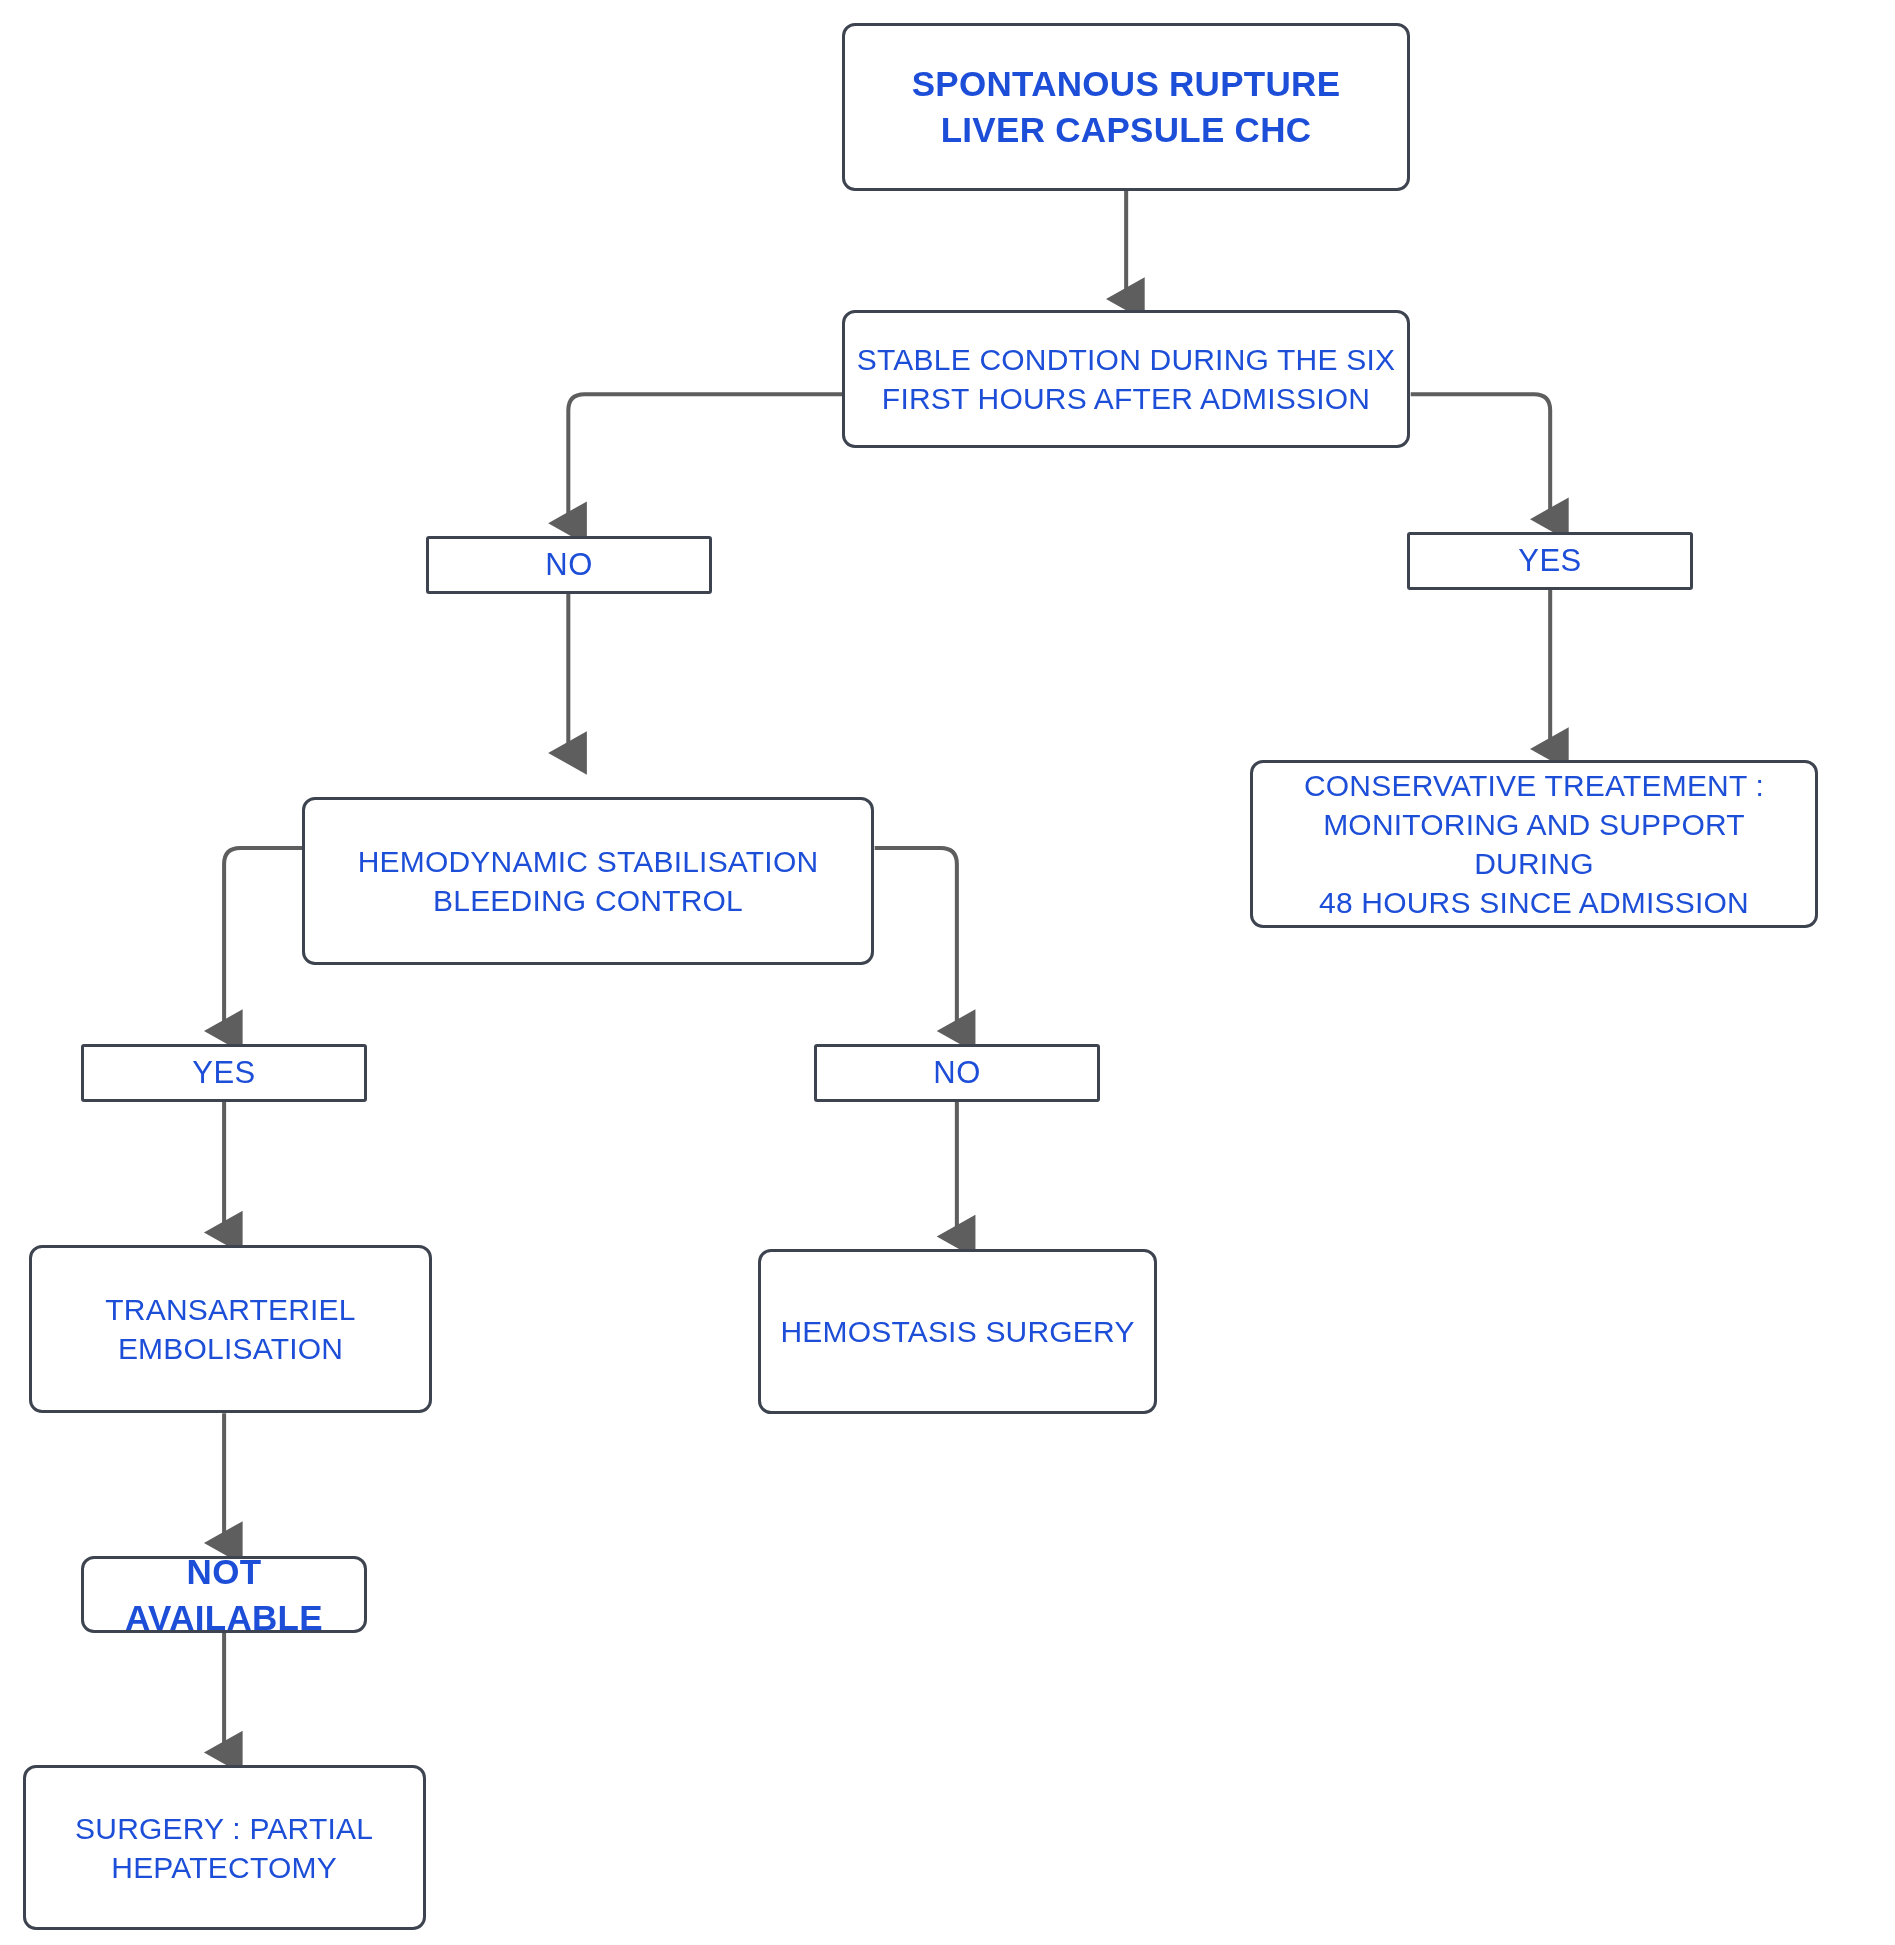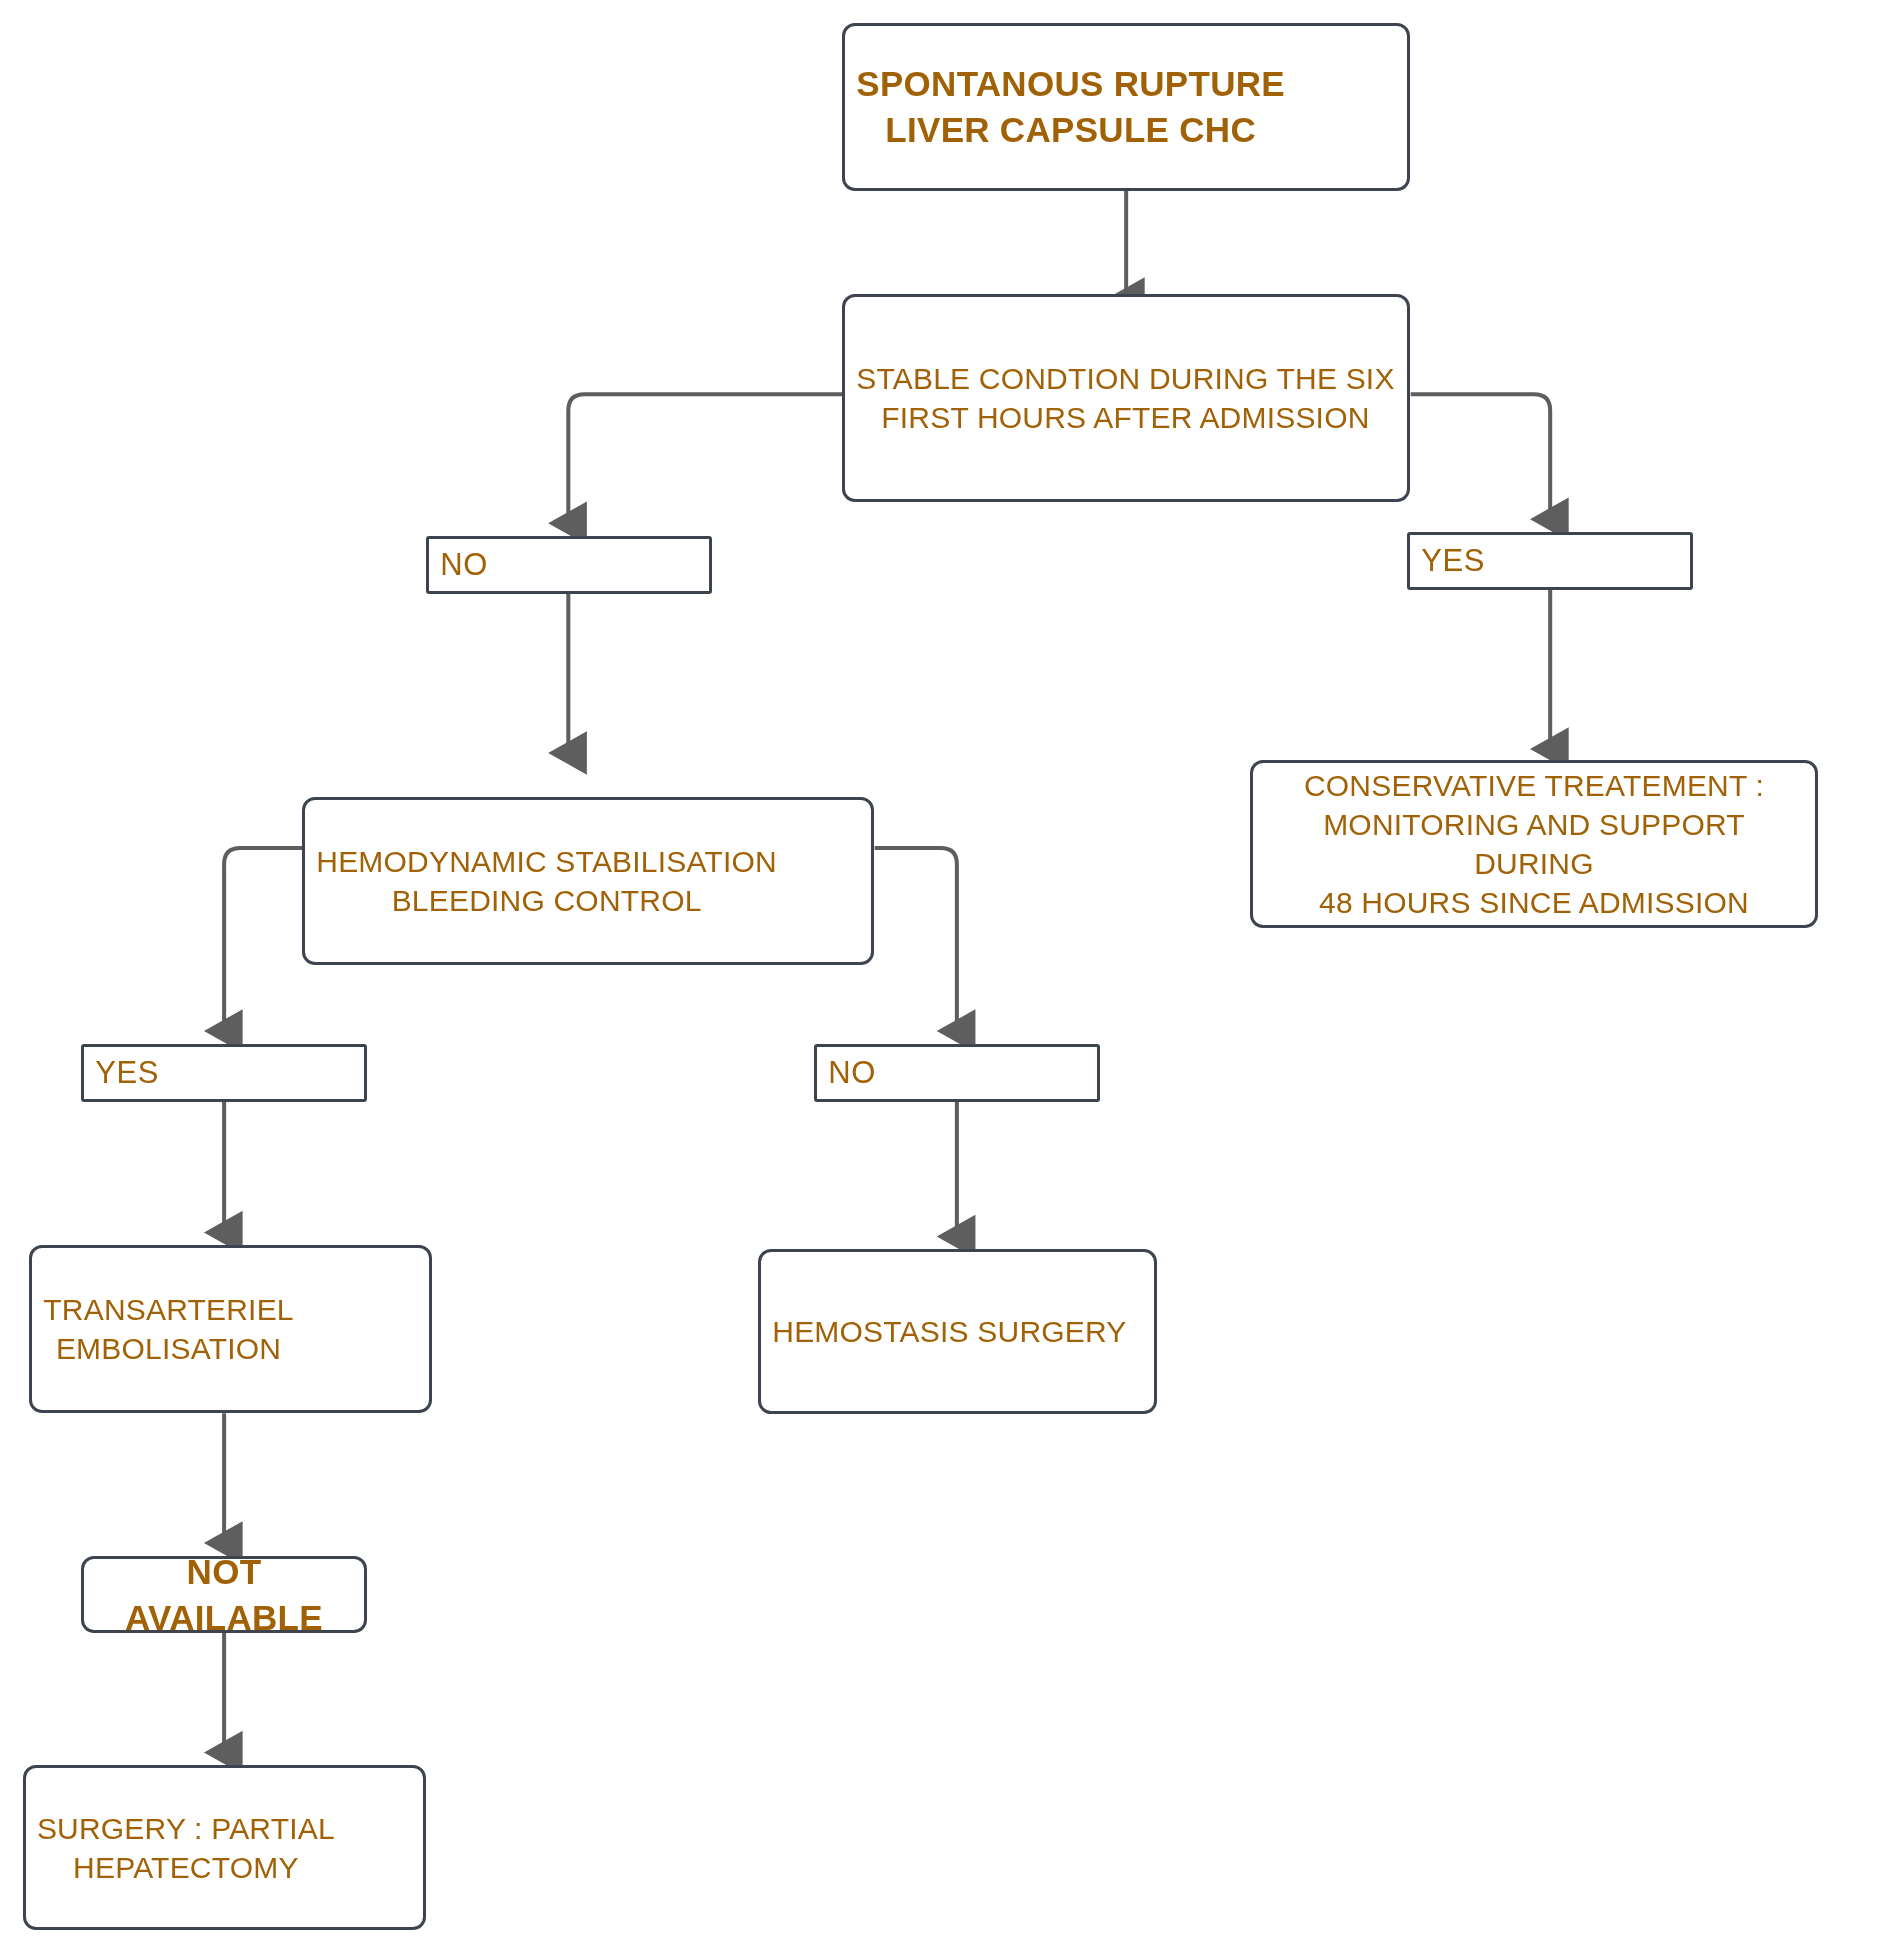--- a/index.html
+++ b/index.html
@@ -24,25 +24,26 @@
     top: 0;
     width: 1896px;
     height: 1946px;
     pointer-events: none;
   }
   .node {
     position: absolute;
     box-sizing: border-box;
     display: flex;
     align-items: center;
+    justify-content: center;
     text-align: center;
     background: #ffffff;
     border: 3.2px solid #3d4450;
     border-radius: 13px;
-    color: #a16207;
+    color: #1d4ed8;
     line-height: 1.30;
     padding: 4.8px 11.3px;
     z-index: 2;
   }
   .node-text {
     white-space: pre-line;
     display: block;
   }
   .node.process {
     font-size: 30px;
@@ -99,21 +100,21 @@
     <path d="M 278 1753 L 278 1915" fill="none" stroke="#5e5e5e" stroke-width="5" marker-end="url(#arrowhead)"></path>
 
     <path d="M 278 2025 L 278 2175" fill="none" stroke="#5e5e5e" stroke-width="5" marker-end="url(#arrowhead)"></path>
   </svg>
 
   <div class="node root" style="left:842px; top:22.6px; width:568px; height:168px;">
     <span class="node-text">SPONTANOUS RUPTURE
 LIVER CAPSULE CHC</span>
   </div>
 
-  <div class="node process" style="left:842px; top:294px; width:568px; height:208px;">
+  <div class="node process" style="left:842px; top:310px; width:568px; height:138px;">
     <span class="node-text">STABLE CONDTION DURING THE SIX
 FIRST HOURS AFTER ADMISSION</span>
   </div>
 
   <div class="node decision-label" style="left:426px; top:536px; width:286px; height:58px;">
     <span class="node-text">NO</span>
   </div>
 
   <div class="node decision-label" style="left:1407px; top:532px; width:286px; height:58px;">
     <span class="node-text">YES</span>

